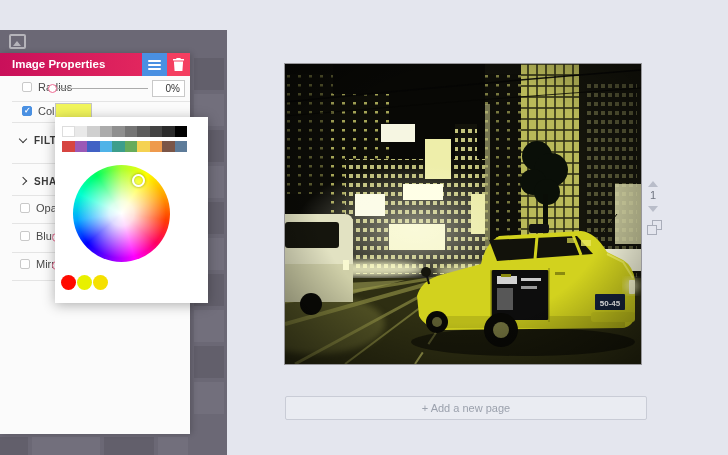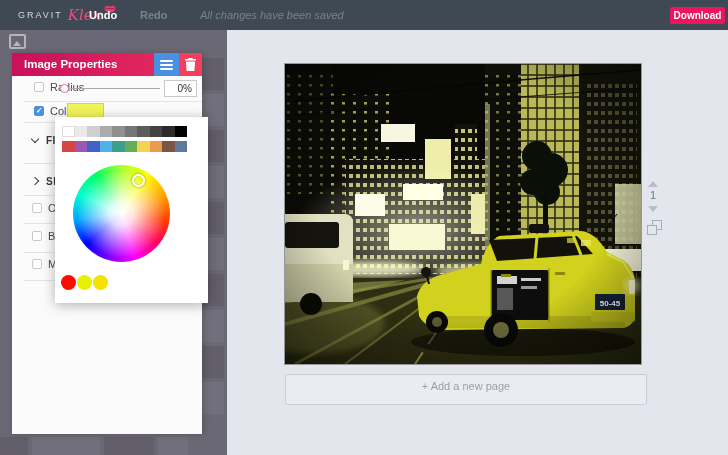--- a/index.html
+++ b/index.html
@@ -23,21 +23,21 @@
   .library { position:absolute; left:0; top:30px; width:227px; height:425px; background:#6B6875; z-index:1; }
   .lib-icon { position:absolute; left:9px; top:4px; width:17px; height:15px; border:2px solid rgba(255,255,255,.5); border-radius:2px; }
   .lib-icon::after { content:""; position:absolute; left:2px; bottom:1px; border-left:4px solid transparent; border-right:4px solid transparent; border-bottom:5px solid rgba(255,255,255,.5); }
   .lib-search { position:absolute; left:44px; top:4px; width:178px; height:17px; background:#5E5B68; border-radius:3px;
                 display:flex; align-items:center; padding-left:6px; }
   .lib-search-text { color:#938F9C; font-size:10px; margin-left:4px; }
   .thumb { position:absolute; background:rgba(0,0,0,.08); }
   .thumb.lt { background:rgba(255,255,255,.05); }
 
   
-  .panel { position:absolute; left:12px; top:53px; width:190px; height:381px; background:#FBFBFB; z-index:10;
+  .panel { position:absolute; left:0; top:53px; width:190px; height:381px; background:#FBFBFB; z-index:10;
            box-shadow:2px 0 6px rgba(0,0,0,.18); }
   .panel-header { position:absolute; left:0; top:0; width:190px; height:23px;
                   background:linear-gradient(90deg,#C9105A 0%, #E2265E 75%, #F43E60 100%); }
   .panel-title { position:absolute; left:12px; top:5px; color:#fff; font-size:11.5px; font-weight:bold; }
   .btn-menu { position:absolute; left:142px; top:0; width:25px; height:23px; background:#4A90E2; cursor:pointer;
               display:flex; flex-direction:column; align-items:center; justify-content:center; gap:2px; }
   .btn-menu i { display:block; width:13px; height:2px; background:#fff; border-radius:1px; }
   .btn-trash { position:absolute; left:167px; top:0; width:23px; height:23px; background:#F43E60; cursor:pointer;
                display:flex; align-items:center; justify-content:center; }
 
@@ -81,44 +81,28 @@
   .photo svg { display:block; }
 
   .pagenav-up, .pagenav-down { position:absolute; left:421px; width:0; height:0; border-left:5px solid transparent; border-right:5px solid transparent; cursor:pointer; }
   .pagenav-up { top:151px; border-bottom:6px solid #B9BDC9; }
   .pagenav-down { top:176px; border-top:6px solid #B9BDC9; }
   .page-number { position:absolute; left:418px; top:159px; width:16px; text-align:center; font-size:11px; color:#6F7480; }
   .copy-pages { position:absolute; left:420px; top:190px; width:15px; height:15px; cursor:pointer; }
   .copy-pages .back { position:absolute; right:0; top:0; width:10px; height:10px; border:1.5px solid #A9ADB9; }
   .copy-pages .front { position:absolute; left:0; bottom:0; width:10px; height:10px; border:1.5px solid #A9ADB9; background:#E4E6EE; }
 
-  .btn-addpage { position:absolute; left:58px; top:344px; width:362px; height:31px; background:#EAECF2; border:1px solid #C9CCD6;
+  .btn-addpage { position:absolute; left:58px; top:366px; width:362px; height:24px; background:#EAECF2; border:1px solid #C9CCD6;
                  border-radius:2px; color:#9BA1AD; font-size:11px; text-align:center; line-height:22px; cursor:pointer; }
 </style>
 </head>
 <body>
 
 <div id="app">
 
-  <div class="topbar">
-    <div class="brand">
-      <span class="brand-prefix">GRAVIT</span>
-      <span class="brand-name">Klex</span>
-      <span class="lips">
-        <svg width="14" height="10" viewBox="0 0 14 10">
-            <path d="M1,4 Q3.5,0 7,3 Q10.5,0 13,4 Q10.5,9.5 7,8.2 Q3.5,9.5 1,4 Z" fill="#E8406E"></path>
-            <path d="M1,4 Q7,5.5 13,4" stroke="#a31243" stroke-width=".8" fill="none"></path>
-          </svg>
-      </span>
-    </div>
-    <span class="tb-undo">Undo</span>
-    <span class="tb-redo">Redo</span>
-    <span class="tb-status">All changes have been saved</span>
-    <div class="btn-download">Download</div>
-  </div>
 
   <div class="library">
     <div class="lib-icon"></div>
 
     <div class="thumb" style="left:194px; top:28px;  width:30px; height:32px;"></div>
     <div class="thumb lt" style="left:194px; top:64px;  width:30px; height:32px;"></div>
     <div class="thumb" style="left:194px; top:100px; width:30px; height:32px;"></div>
     <div class="thumb lt" style="left:194px; top:136px; width:30px; height:32px;"></div>
     <div class="thumb" style="left:194px; top:172px; width:30px; height:32px;"></div>
     <div class="thumb lt" style="left:194px; top:208px; width:30px; height:32px;"></div>

